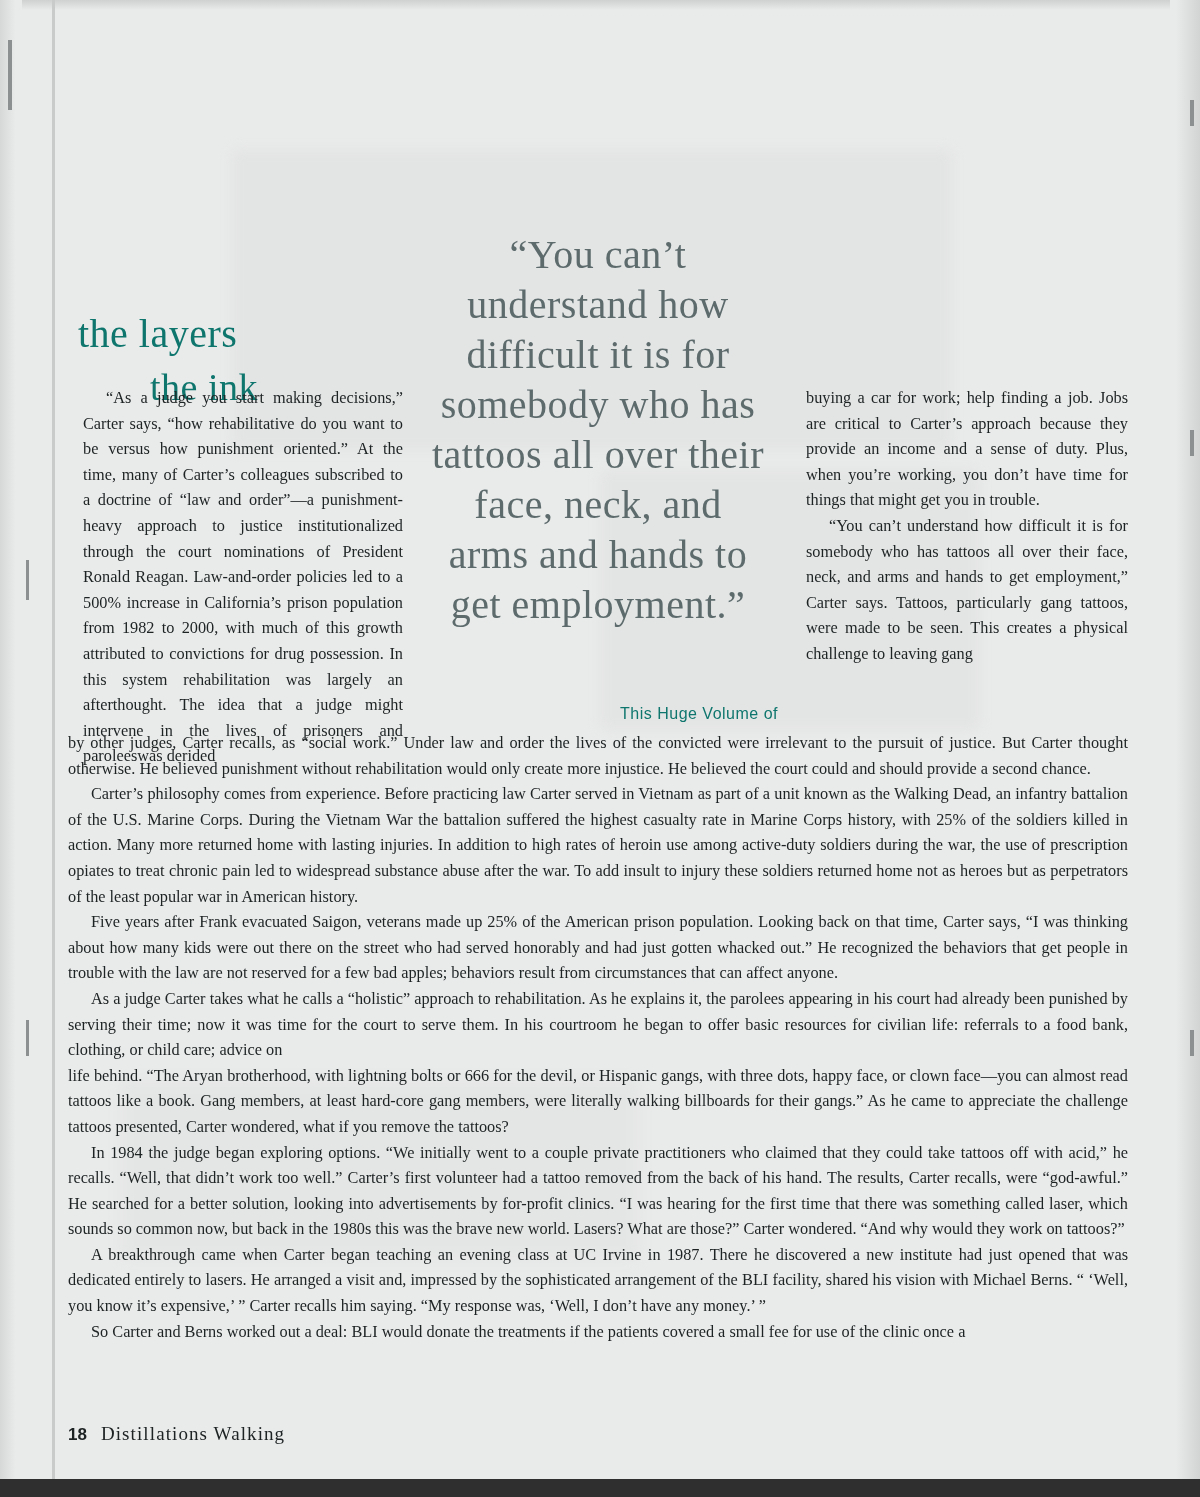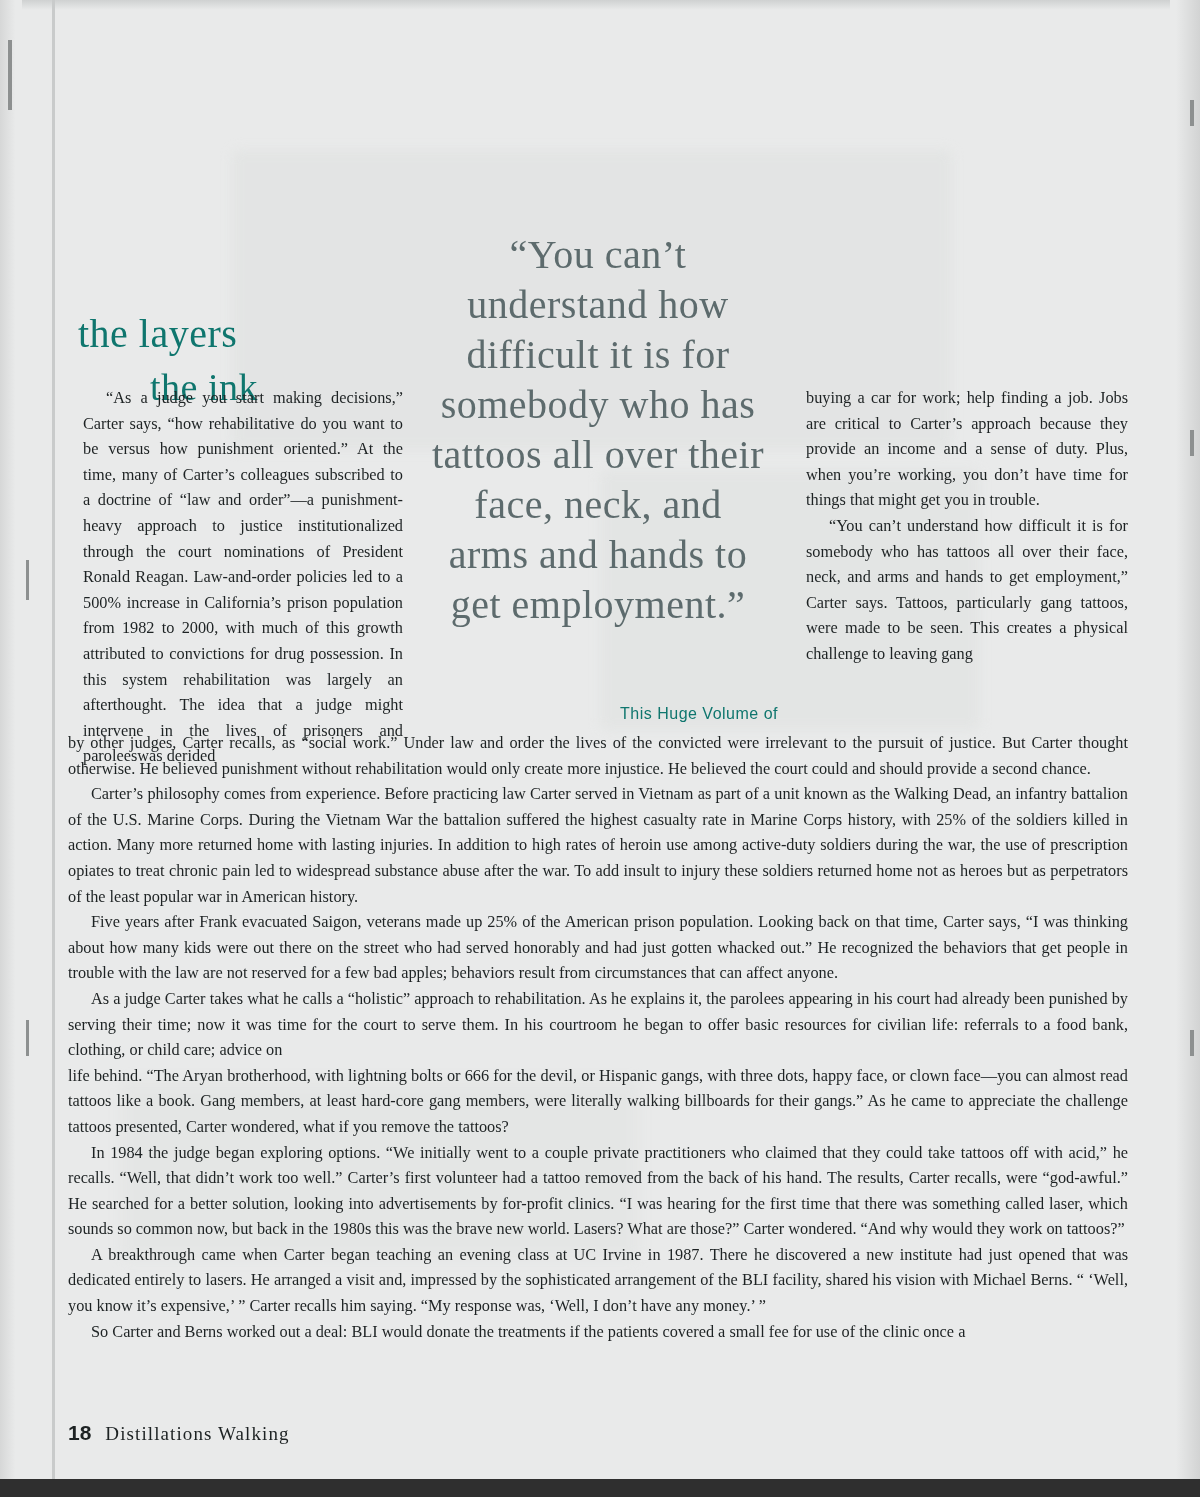--- a/index.html
+++ b/index.html
@@ -125,21 +125,21 @@
     position: absolute;
     left: 68px;
     bottom: 52px;
     display: flex;
     align-items: baseline;
     gap: 14px;
   }
   .folio {
     font-family: "Liberation Sans", sans-serif;
     font-weight: bold;
-    font-size: 21px;
+    font-size: 17px;
     color: #1d2223;
   }
   .mag {
     font-family: "Liberation Serif", serif;
     font-size: 19px;
     letter-spacing: 1.1px;
     color: #1d2223;
   }
 </style>
 </head>

